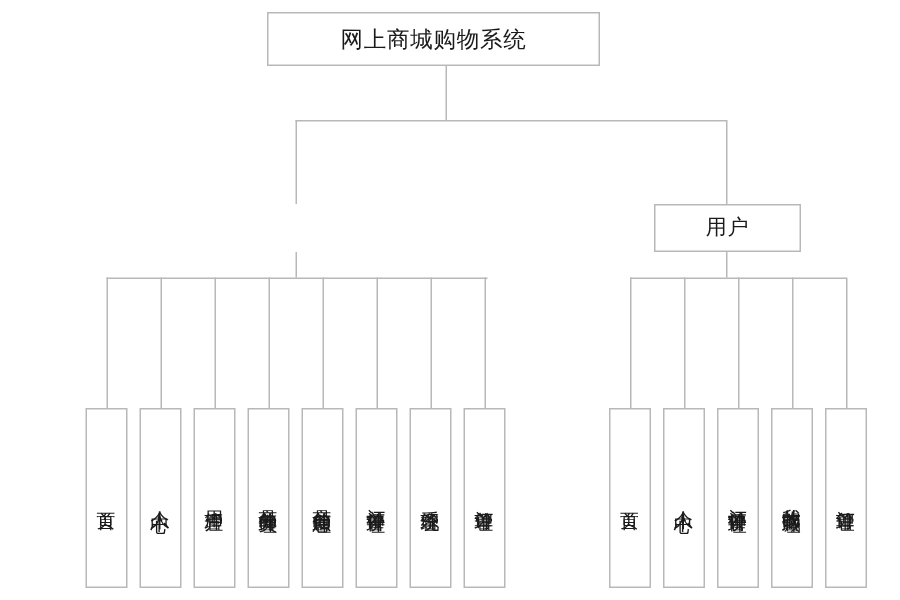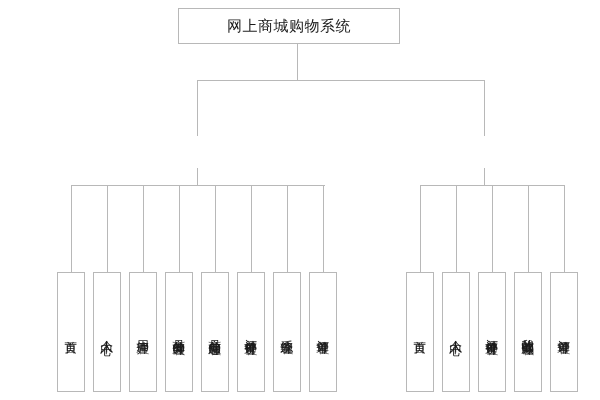--- a/index.html
+++ b/index.html
@@ -102,20 +102,23 @@
 
   <div class="node node-root">
     <span>网上商城购物系统</span>
   </div>
 
   <div class="line v" style="left:297px; top:44px; height:36px;"></div>
   <div class="line h" style="left:197px; top:80px; width:287px;"></div>
   <div class="line v" style="left:197px; top:80px; height:56px;"></div>
   <div class="line v" style="left:484px; top:80px; height:56px;"></div>
 
+  <div class="node node-l2 user">
+    <span>用户</span>
+  </div>
 
   <div class="line v" style="left:197px; top:168px; height:17px;"></div>
   <div class="line h" style="left:71px; top:185px; width:254px;"></div>
 
   <div class="line v" style="left:71px;  top:185px; height:87px;"></div>
   <div class="line v" style="left:107px; top:185px; height:87px;"></div>
   <div class="line v" style="left:143px; top:185px; height:87px;"></div>
   <div class="line v" style="left:179px; top:185px; height:87px;"></div>
   <div class="line v" style="left:215px; top:185px; height:87px;"></div>
   <div class="line v" style="left:251px; top:185px; height:87px;"></div>

